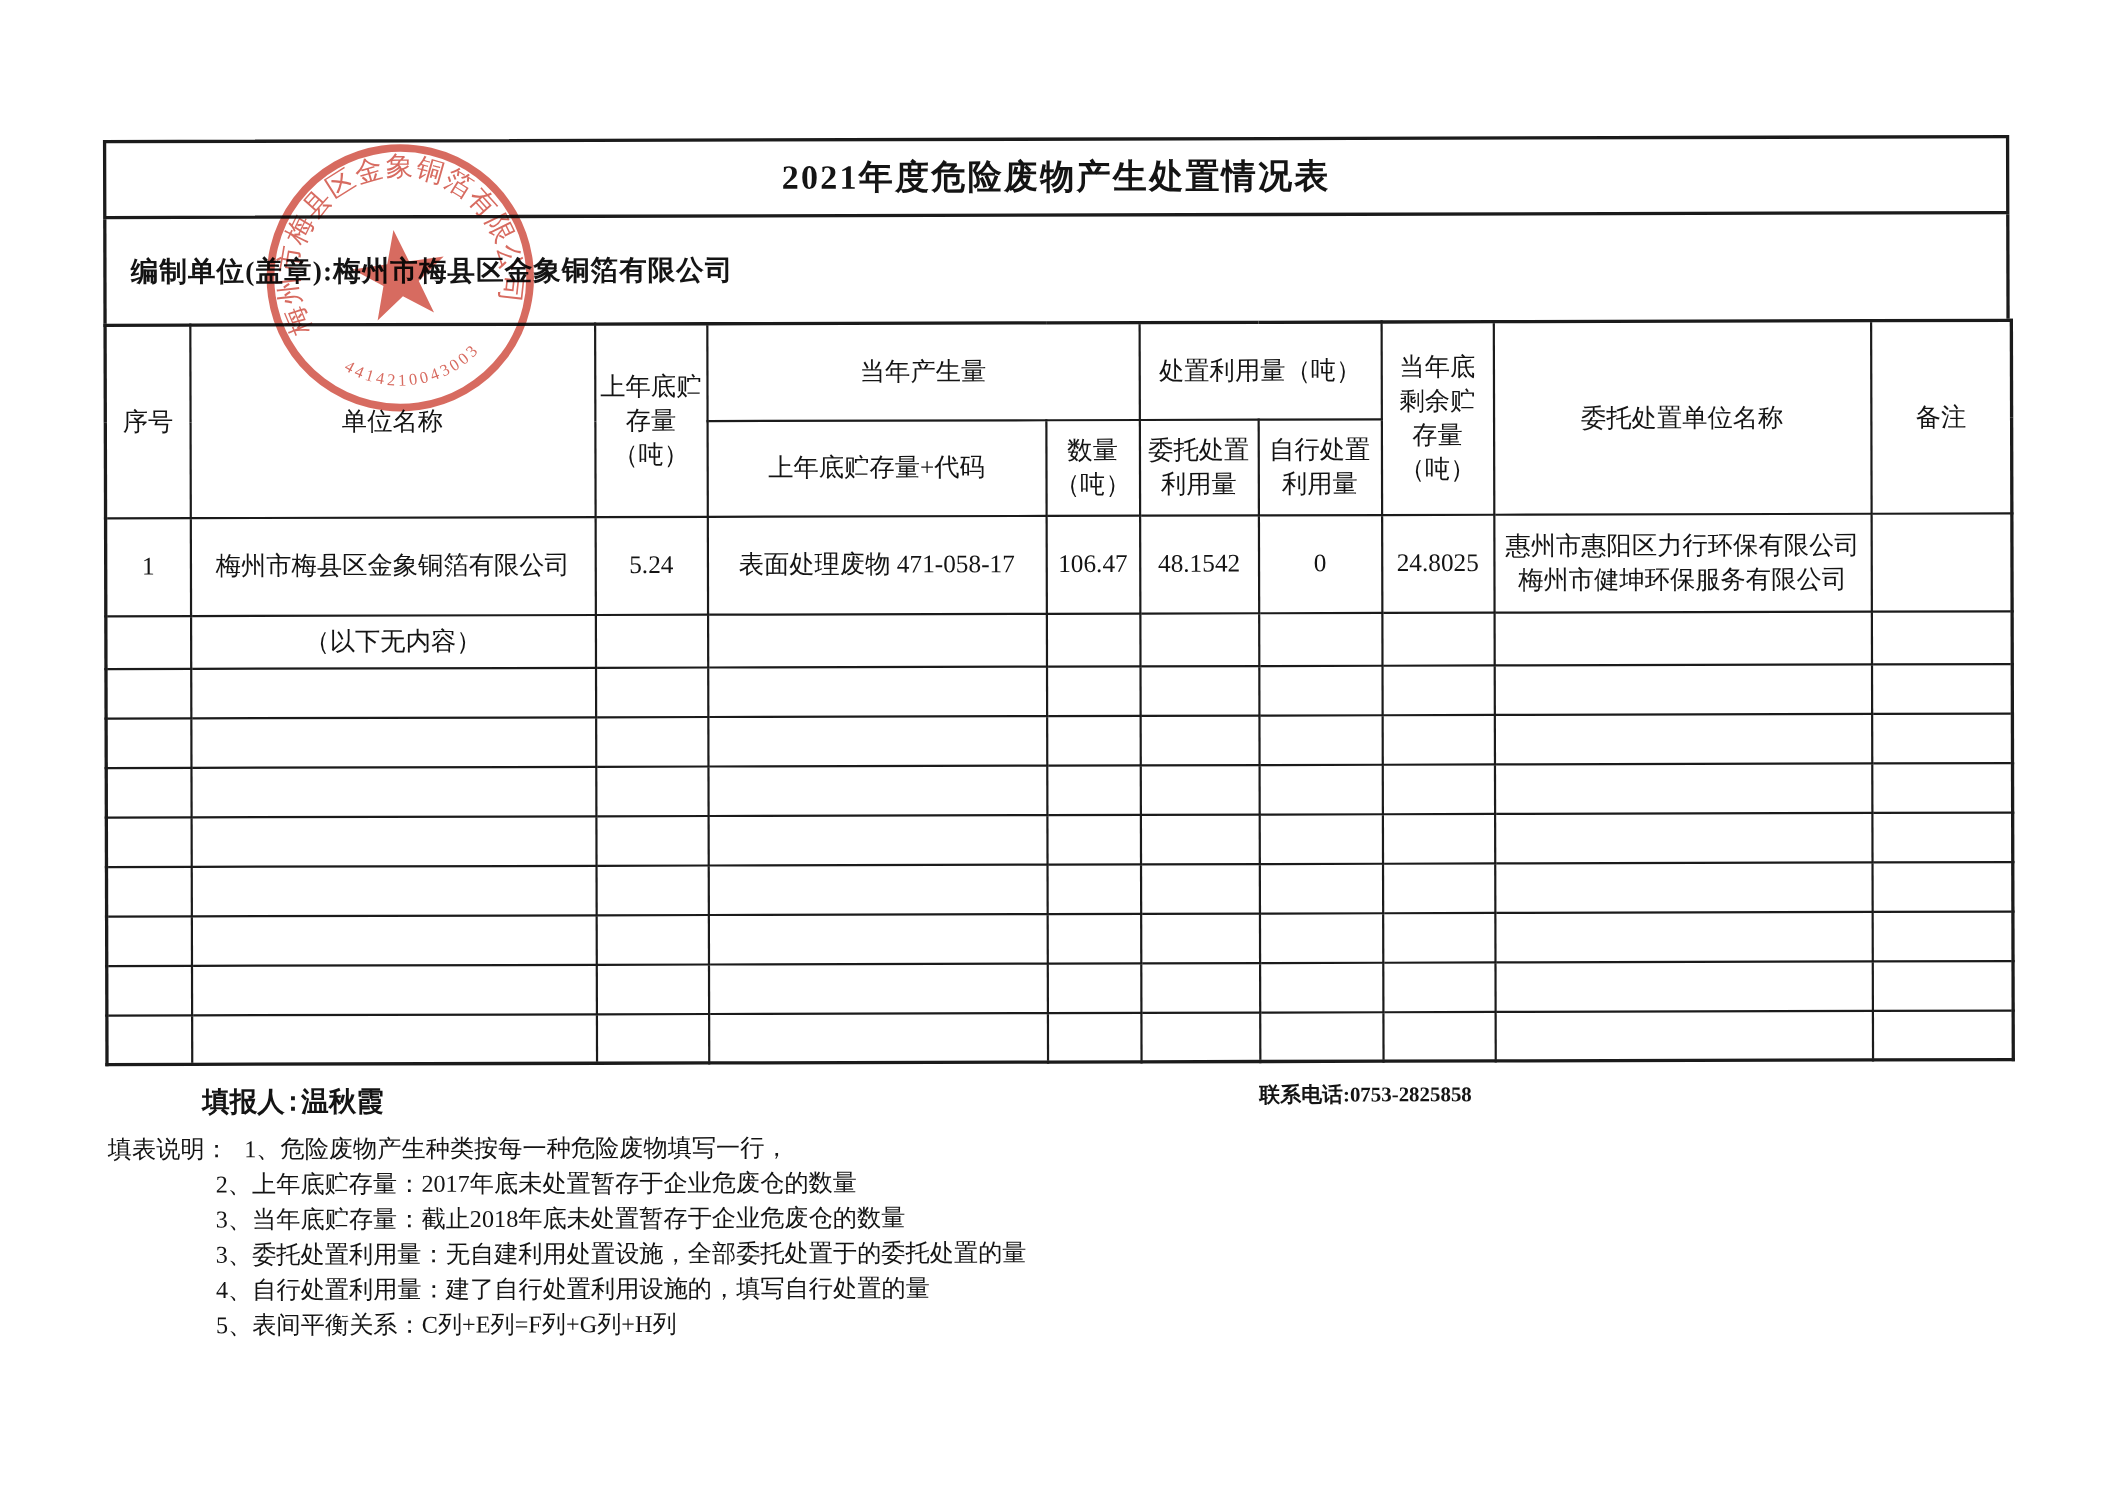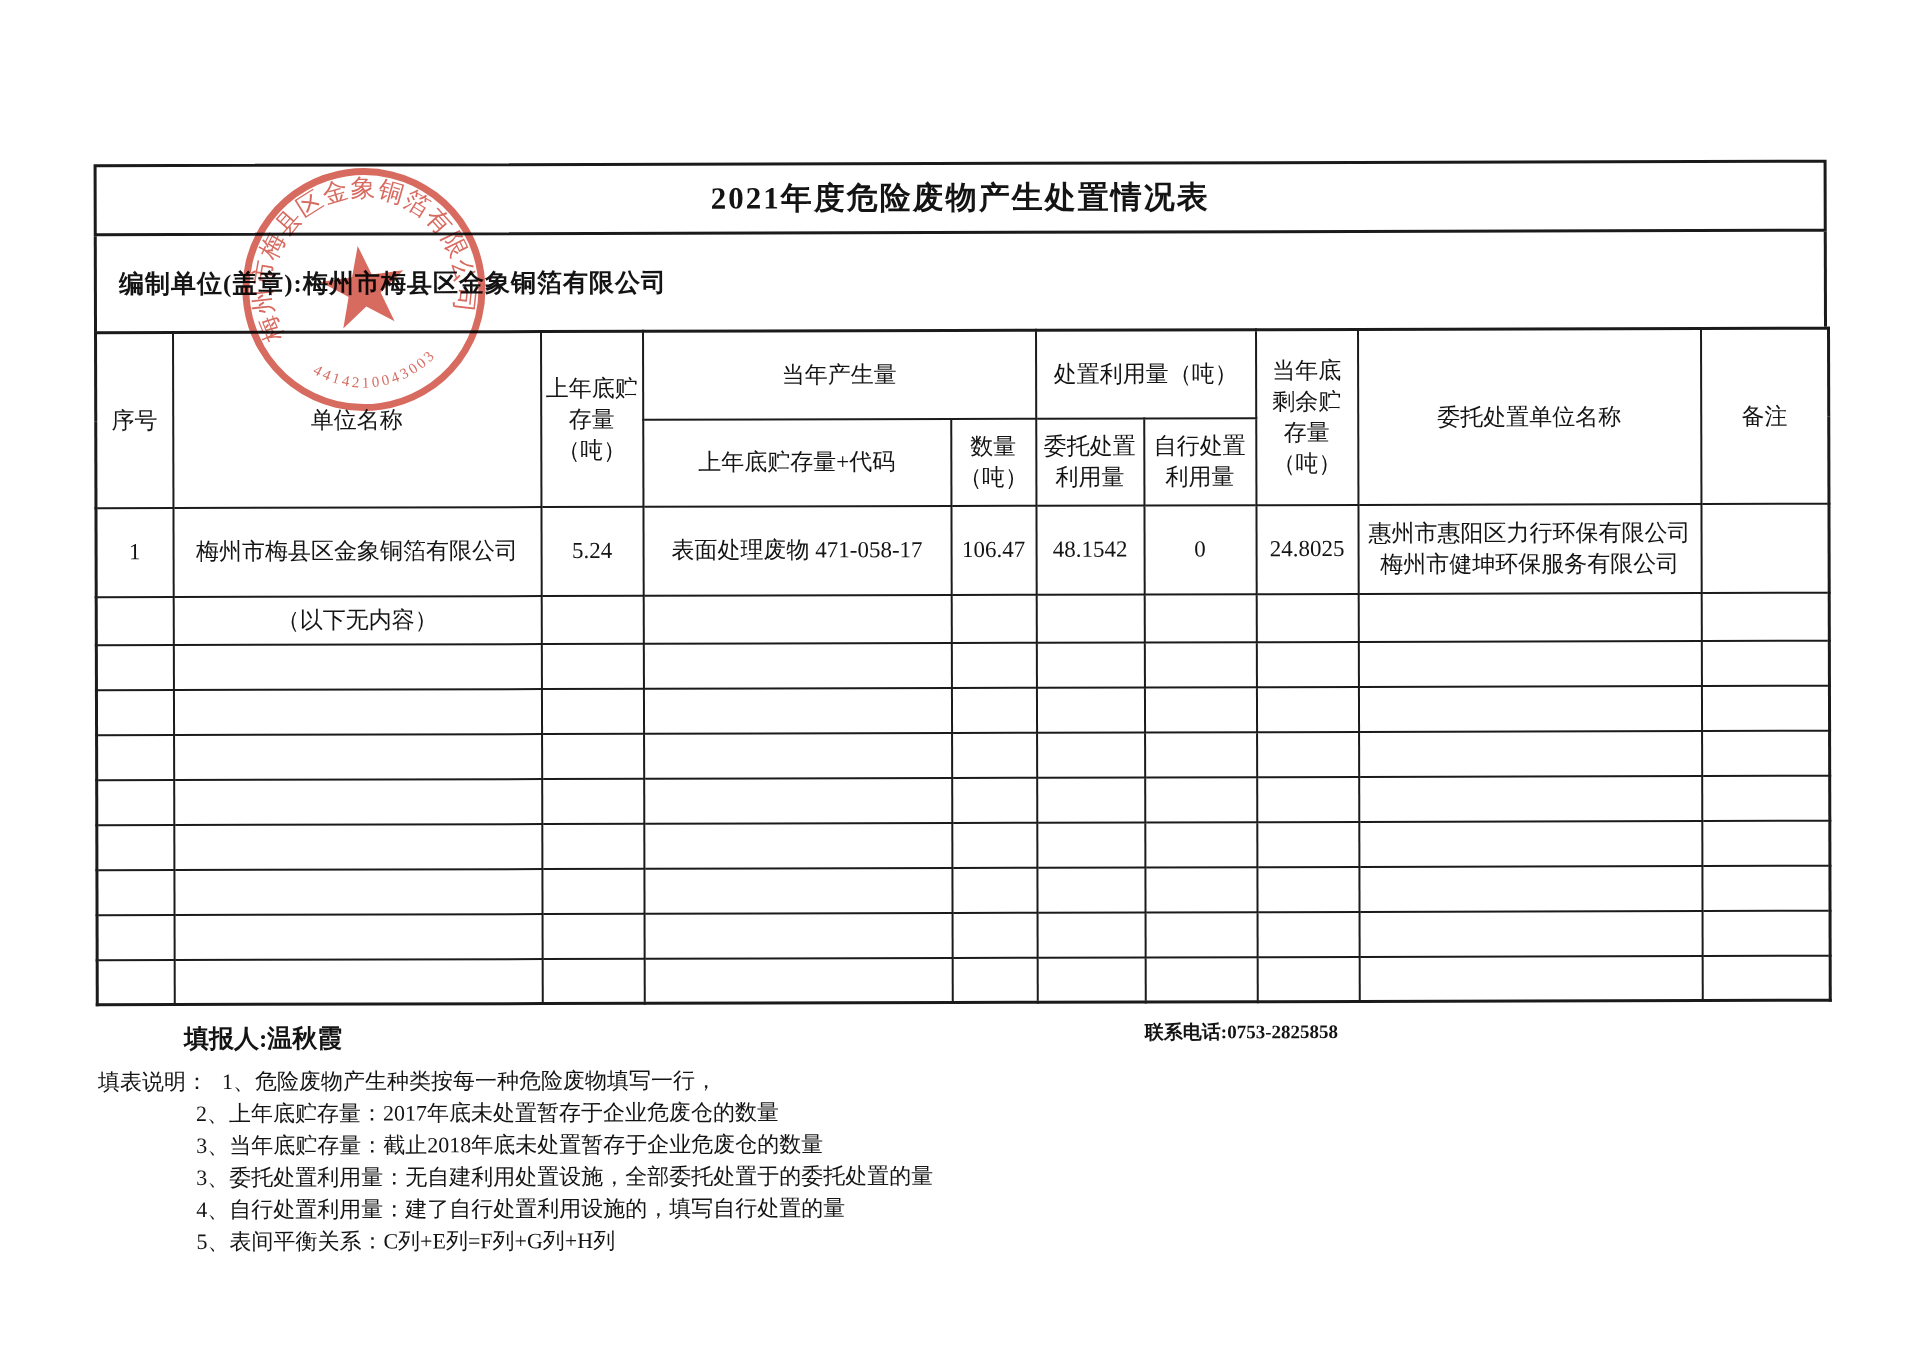--- a/index.html
+++ b/index.html
@@ -1,29 +1,29 @@
 <!DOCTYPE html>
 <html><head>
 <meta charset="utf-8">
 <style>
   html,body{margin:0;padding:0;background:#ffffff;}
   .page{position:relative;width:1920px;height:1268px;background:#fff;overflow:hidden;
-        font-family:"Liberation Serif","DejaVu Serif",serif;color:#141414;margin-top:37px;}
+        font-family:"Liberation Serif","DejaVu Serif",serif;color:#141414;}
   .sheet{position:absolute;left:95px;top:125px;width:1733px;transform:rotate(-0.15deg);}
   .title-box{border:3px solid #1b1b1b;height:66px;display:flex;align-items:center;justify-content:center;}
   .title-box .t{font-size:31px;font-weight:bold;letter-spacing:2px;}
   .org-box{border:3px solid #1b1b1b;border-top:none;border-bottom:none;height:95px;
            display:flex;align-items:center;padding-left:22px;box-sizing:border-box;}
   .org-box .t{font-size:25px;font-weight:bold;letter-spacing:1px;}
   table.grid{border-collapse:collapse;table-layout:fixed;width:1733px;border:3px solid #1b1b1b;}
   table.grid td,table.grid th{border:2px solid #1b1b1b;padding:0 4px;text-align:center;vertical-align:middle;
            font-size:23px;font-weight:normal;white-space:pre-line;line-height:1.35;overflow:hidden;}
   tr.h1{height:88px;} tr.h2{height:87px;} tr.r1{height:89px;} tr.r2{height:48px;} tr.re{height:45px;}
   .filler-row{position:relative;height:34px;margin-top:16px;}
-  .filler{position:absolute;left:88px;top:0;font-size:25px;font-weight:bold;}
+  .filler{position:absolute;left:88px;top:0;font-size:25px;font-weight:bold;font-family:Liberation Mono, monospace;}
   .phone{position:absolute;left:1049px;top:0;font-size:19px;font-weight:bold;}
   .notes{position:relative;margin-top:10px;font-size:22px;line-height:32px;}
   .notes-label{position:absolute;left:2px;top:0;font-weight:normal;}
   .note-lines{margin-left:100px;}
   .note-lines .nl:first-child{text-indent:26px;}
   .stamp{position:absolute;left:120px;top:-27px;width:300px;height:300px;opacity:0.82;
          mix-blend-mode:multiply;pointer-events:none;}
 </style>
 </head>
 <body>

